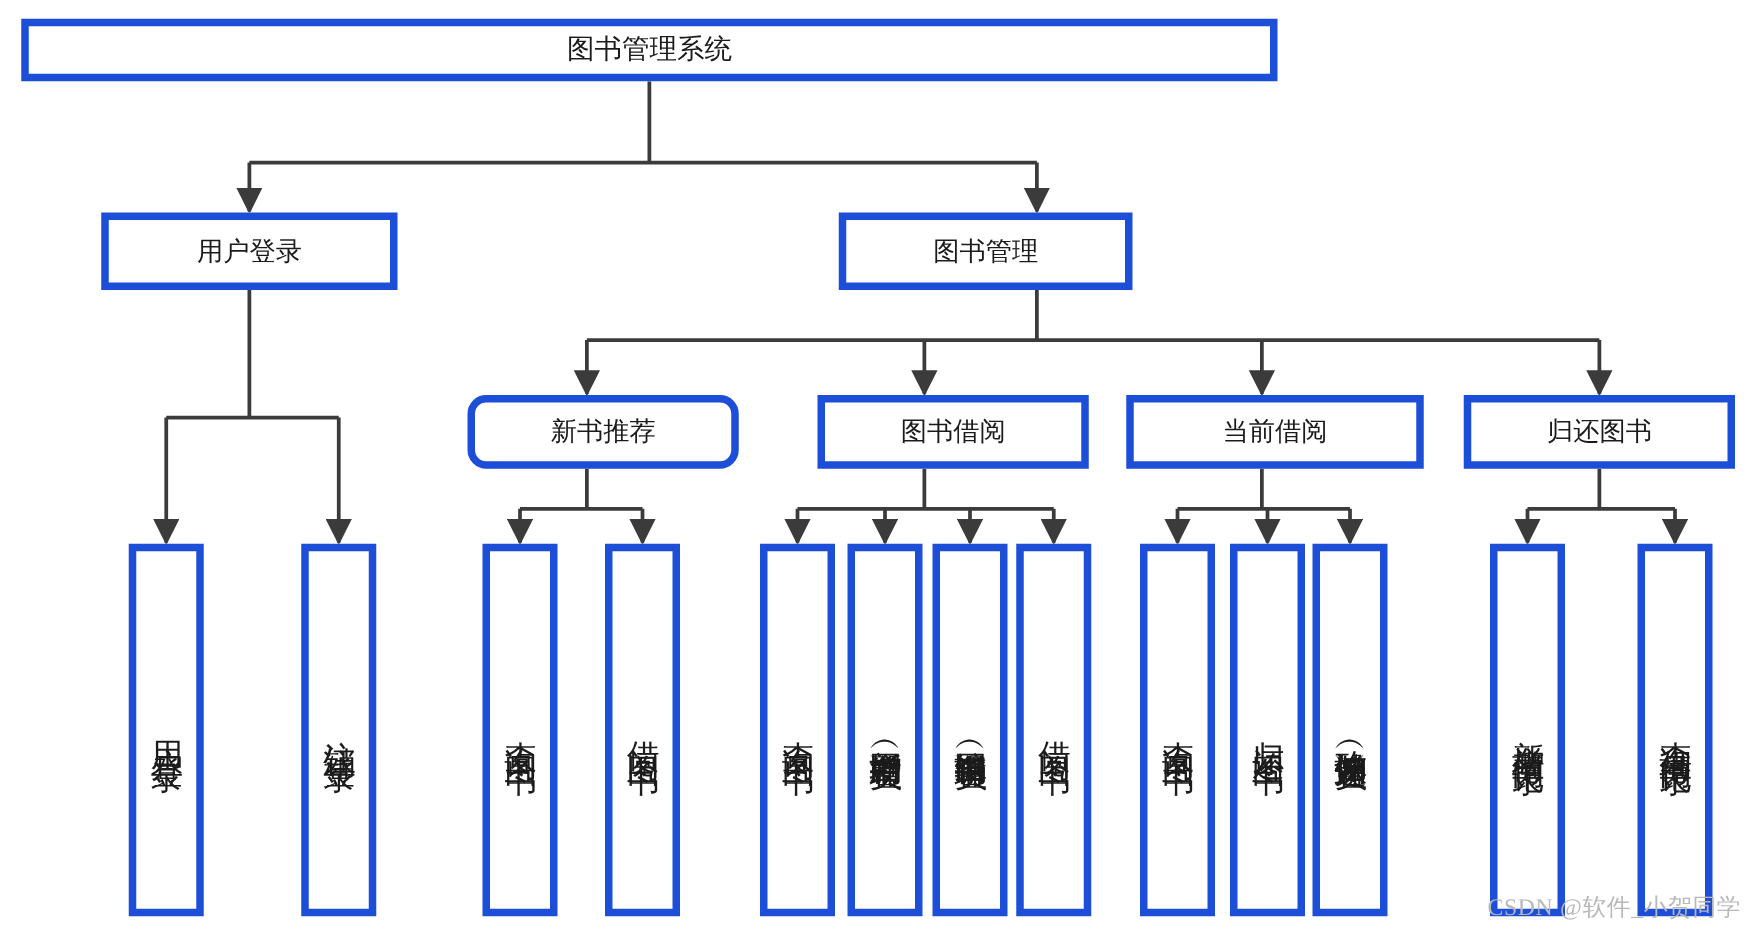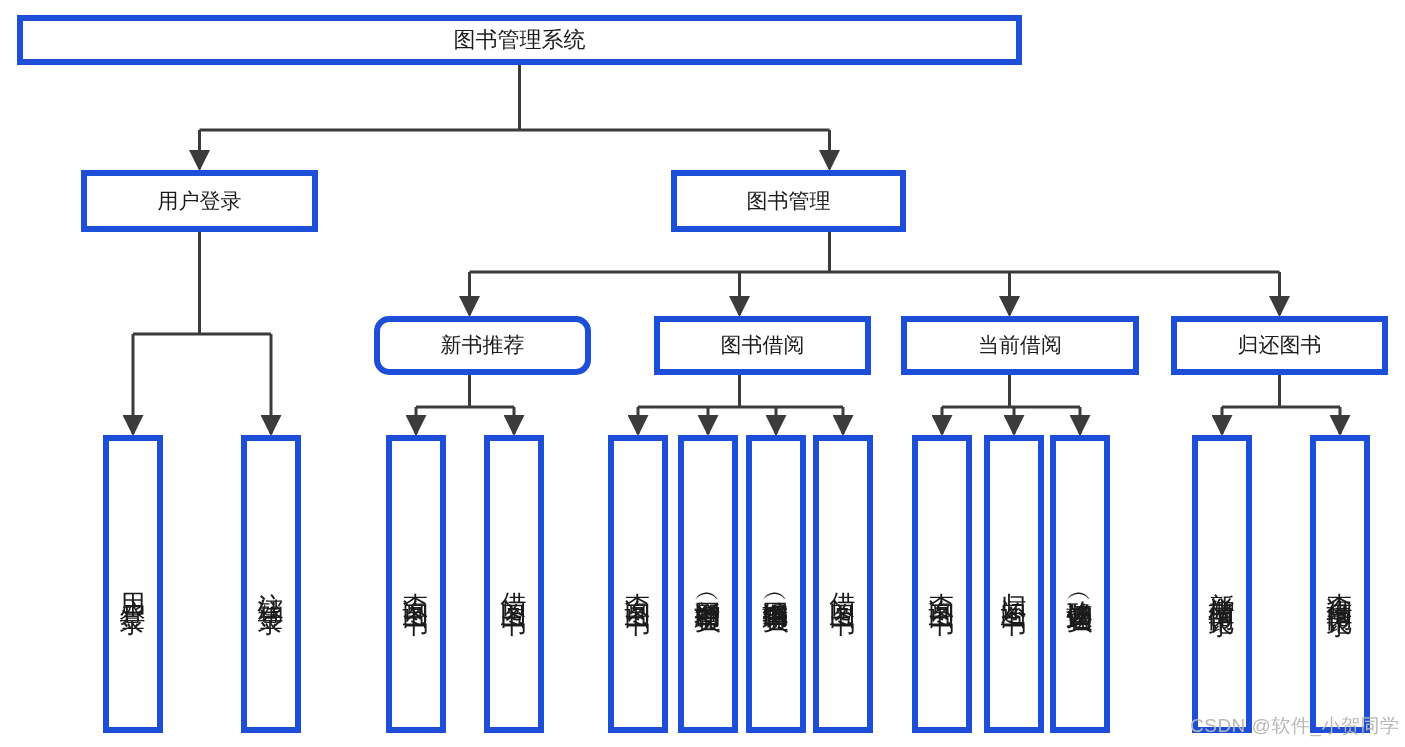--- a/index.html
+++ b/index.html
@@ -66,21 +66,21 @@
     letter-spacing: 1px;
   }
   .watermark {
     position: absolute;
     left: 1190px;
     top: 713px;
     font-size: 19px;
     color: #b8b8b8;
     letter-spacing: 0.5px;
     white-space: nowrap;
-    font-family: Liberation Sans, sans-serif;
+    font-family: Liberation Serif, serif;
   }
 </style>
 </head>
 <body>
 
 <div id="diagram-root">
 
   <svg id="connectors" viewBox="0 0 1405 747" preserveAspectRatio="none" aria-hidden="true">
     <defs>
       <marker id="arrow" viewBox="0 0 10 10" refX="9" refY="5" markerWidth="7" markerHeight="7" orient="auto-start-reverse">

